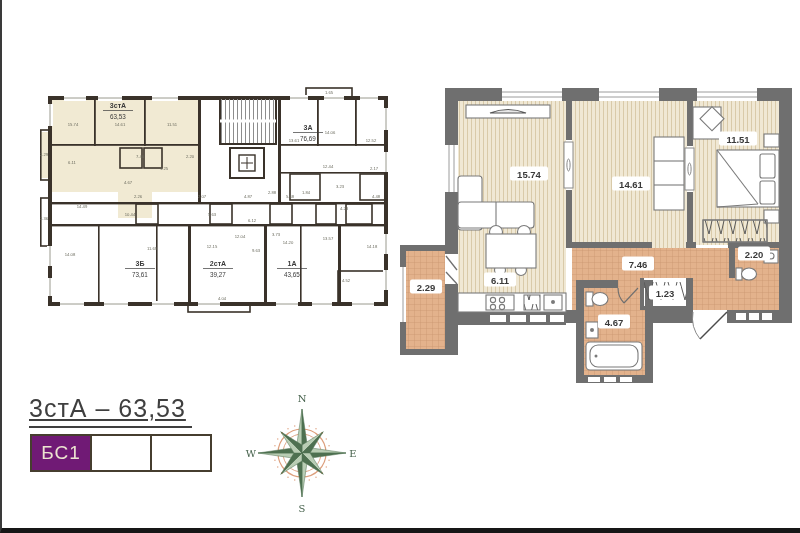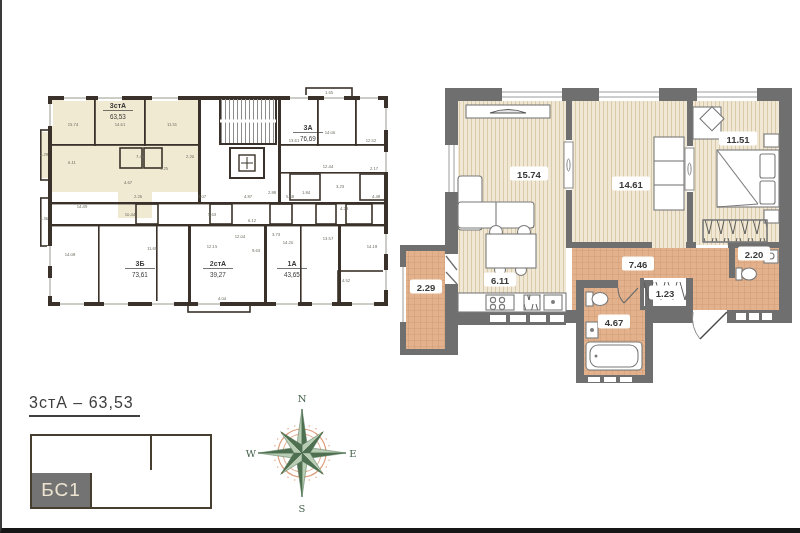--- a/index.html
+++ b/index.html
@@ -2,28 +2,28 @@
 <html><head>
 <meta charset="utf-8">
 <style>
   html,body{margin:0;padding:0;background:#fff;}
   #page{position:relative;width:800px;height:533px;background:#fff;overflow:hidden;
         border-left:2px solid #3a3a3a;border-bottom:5px solid #161616;
         font-family:"Liberation Sans",sans-serif;box-sizing:border-box;}
   svg{font-family:"Liberation Sans",sans-serif;}
   .abs{position:absolute;}
   
-  #plan-title{position:absolute;left:27px;top:394px;font-size:16px;letter-spacing:1px;
-      color:#3f3f3f;border-bottom:2.5px solid #3f3f3f;padding:0 6px 3px 0;font-weight:500;}
+  #plan-title{position:absolute;left:27px;top:394px;font-size:25px;letter-spacing:1px;
+      color:#3f3f3f;border-bottom:2.5px solid #3f3f3f;padding:0 6px 3px 0;font-weight:500;text-decoration:underline;}
   
   #selector{position:absolute;left:28px;top:434px;display:flex;border:2px solid #463e2f;}
   .sel-cell{width:58px;height:34px;display:flex;align-items:center;justify-content:center;
       font-size:19px;letter-spacing:1px;background:#fff;border-right:2px solid #463e2f;color:#463e2f;}
   .sel-cell:last-child{border-right:none;}
-  .sel-cell.active{background:#737373;color:#ece4d0;margin-top:37px;}
+  .sel-cell.active{background:#701a75;color:#ece4d0;}
   
   .apt-name{font-size:7px;font-weight:600;fill:#3a3a3a;text-anchor:middle;}
   .apt-area{font-size:6.3px;fill:#3a3a3a;text-anchor:middle;}
   .ov-lbl{font-size:4.2px;fill:#6b6b5e;text-anchor:middle;}
   .dt-label{font-size:9.5px;font-weight:bold;fill:#3a3a3a;text-anchor:middle;}
   .compass-letter{font-family:"DejaVu Serif",serif;font-size:10px;fill:#44604a;text-anchor:middle;}
 </style>
 </head>
 <body>
 

